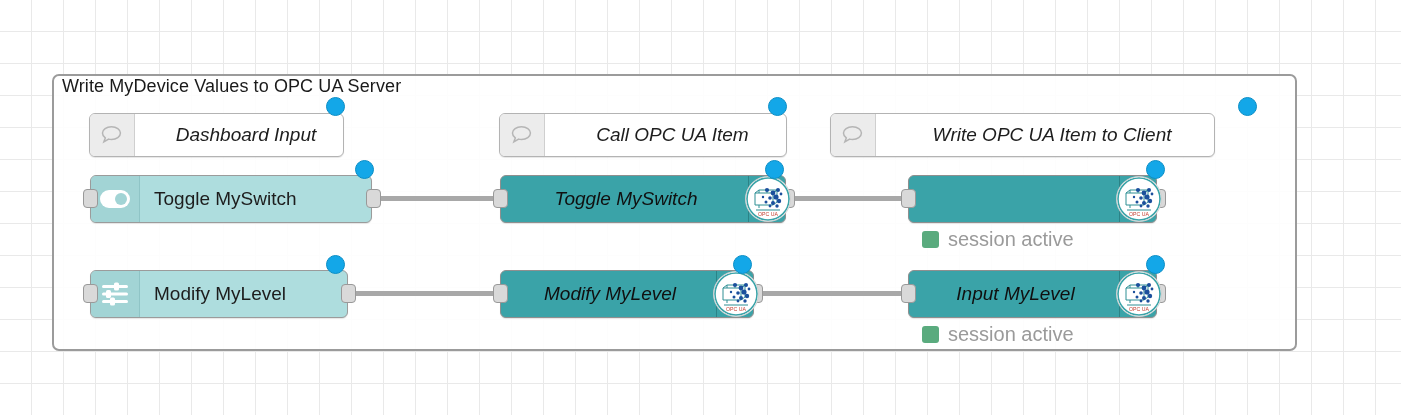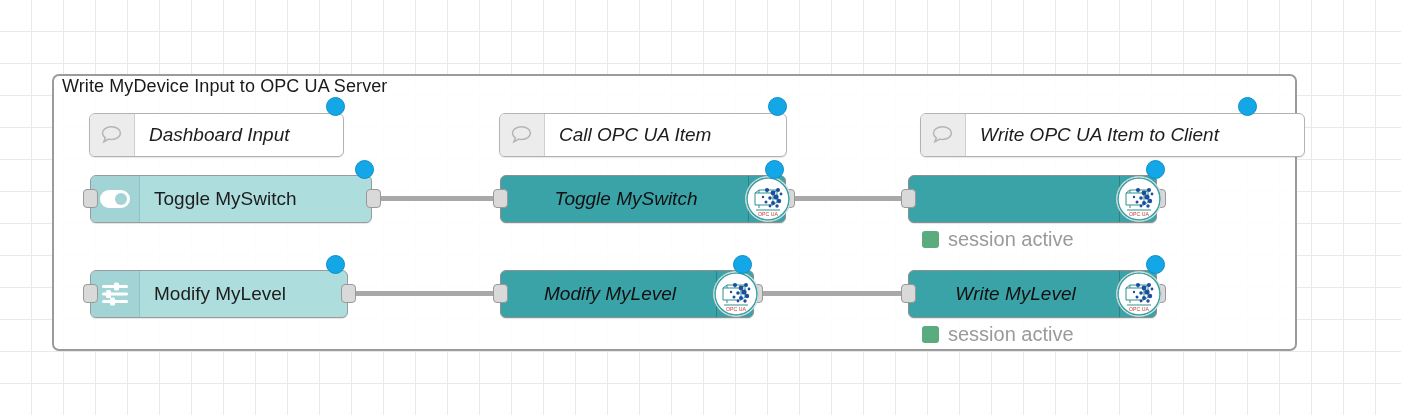--- a/index.html
+++ b/index.html
@@ -72,20 +72,21 @@
     border-right:1px solid #cfcfcf;
     border-radius:5px 0 0 5px;
     display:flex;align-items:center;justify-content:center;
     flex:0 0 44px;
   }
   .node.comment .node-label{
     font-style:italic;
     color:#1d1d1d;
     padding-left:14px;
     font-size:19px;
+    text-align:center;
   }
   
   .node.dash{
     background:#aeddde;
     border-color:#9b9b9b;
     height:48px;
   }
   .node.dash .icon-box{
     width:48px;height:100%;
     background:#a2d4d5;
@@ -186,21 +187,21 @@
     z-index:5;
   }
   .opc-badge svg{width:44px;height:44px;display:block;}
 </style>
 </head>
 <body>
 
 <div id="canvas">
 
   <div class="group"></div>
-  <div class="group-title">Write MyDevice Input to OPC UA Server</div>
+  <div class="group-title">Write MyDevice Values to OPC UA Server</div>
 
   <div class="wire" style="left:379px;top:196px;width:122px;"></div>
   <div class="wire" style="left:787px;top:196px;width:122px;"></div>
   <div class="wire" style="left:345px;top:291px;width:156px;"></div>
   <div class="wire" style="left:755px;top:291px;width:154px;"></div>
 
   <div class="node comment" style="left:89px;top:113px;width:255px;">
     <div class="icon-box speech">
       <svg viewBox="0 0 24 24" fill="none" stroke="#b5b5b5" stroke-width="1.4">
         <path d="M3.2 10.2c0-3.3 3.7-5.9 8.3-5.9s8.3 2.6 8.3 5.9-3.7 5.9-8.3 5.9c-.9 0-1.8-.1-2.6-.3l-4.4 2.5 1.3-3.6c-1.6-1.1-2.6-2.7-2.6-4.5z"></path>
@@ -213,21 +214,21 @@
   <div class="node comment" style="left:499px;top:113px;width:288px;">
     <div class="icon-box speech">
       <svg viewBox="0 0 24 24" fill="none" stroke="#b5b5b5" stroke-width="1.4">
         <path d="M3.2 10.2c0-3.3 3.7-5.9 8.3-5.9s8.3 2.6 8.3 5.9-3.7 5.9-8.3 5.9c-.9 0-1.8-.1-2.6-.3l-4.4 2.5 1.3-3.6c-1.6-1.1-2.6-2.7-2.6-4.5z"></path>
       </svg>
     </div>
     <div class="node-label">Call OPC UA Item</div>
   </div>
   <div class="status-dot" style="left:768px;top:97px;"></div>
 
-  <div class="node comment" style="left:920px;top:113px;width:385px;">
+  <div class="node comment" style="left:830px;top:113px;width:385px;">
     <div class="icon-box speech">
       <svg viewBox="0 0 24 24" fill="none" stroke="#b5b5b5" stroke-width="1.4">
         <path d="M3.2 10.2c0-3.3 3.7-5.9 8.3-5.9s8.3 2.6 8.3 5.9-3.7 5.9-8.3 5.9c-.9 0-1.8-.1-2.6-.3l-4.4 2.5 1.3-3.6c-1.6-1.1-2.6-2.7-2.6-4.5z"></path>
       </svg>
     </div>
     <div class="node-label">Write OPC UA Item to Client</div>
   </div>
   <div class="status-dot" style="left:1238px;top:97px;"></div>
 
   <div class="node dash" style="left:90px;top:175px;width:282px;">
@@ -360,21 +361,21 @@
         <path d="M10 33 h24" stroke="#2f8f94" stroke-width="1"></path>
         <text x="22" y="39" font-family="'Liberation Sans',sans-serif" font-size="5.2" fill="#c0392b" text-anchor="middle">OPC UA</text>
       </svg>
     </div>
   </div>
   <div class="port" style="left:493px;top:284px;"></div>
   <div class="port" style="left:748px;top:284px;"></div>
   <div class="status-dot" style="left:733px;top:255px;"></div>
 
   <div class="node opcua" style="left:908px;top:270px;width:249px;">
-    <div class="node-label">Write MyLevel</div>
+    <div class="node-label">Input MyLevel</div>
     <div class="opc-slot"></div>
     <div class="opc-badge">
       <svg viewBox="0 0 44 44">
         <circle cx="22" cy="22" r="21" fill="#ffffff" stroke="#3aa3a8" stroke-width="1.6"></circle>
         <g stroke="#2f8f94" stroke-width="1" fill="none">
           <path d="M9 16 h18 v12 h-18 z"></path>
           <path d="M9 16 l4 -3 h18 l-4 3"></path>
           <path d="M27 16 l4 -3 v12 l-4 3"></path>
           <path d="M13 16 v-3 M13 28 v3 M21 16 v-3"></path>
         </g>

